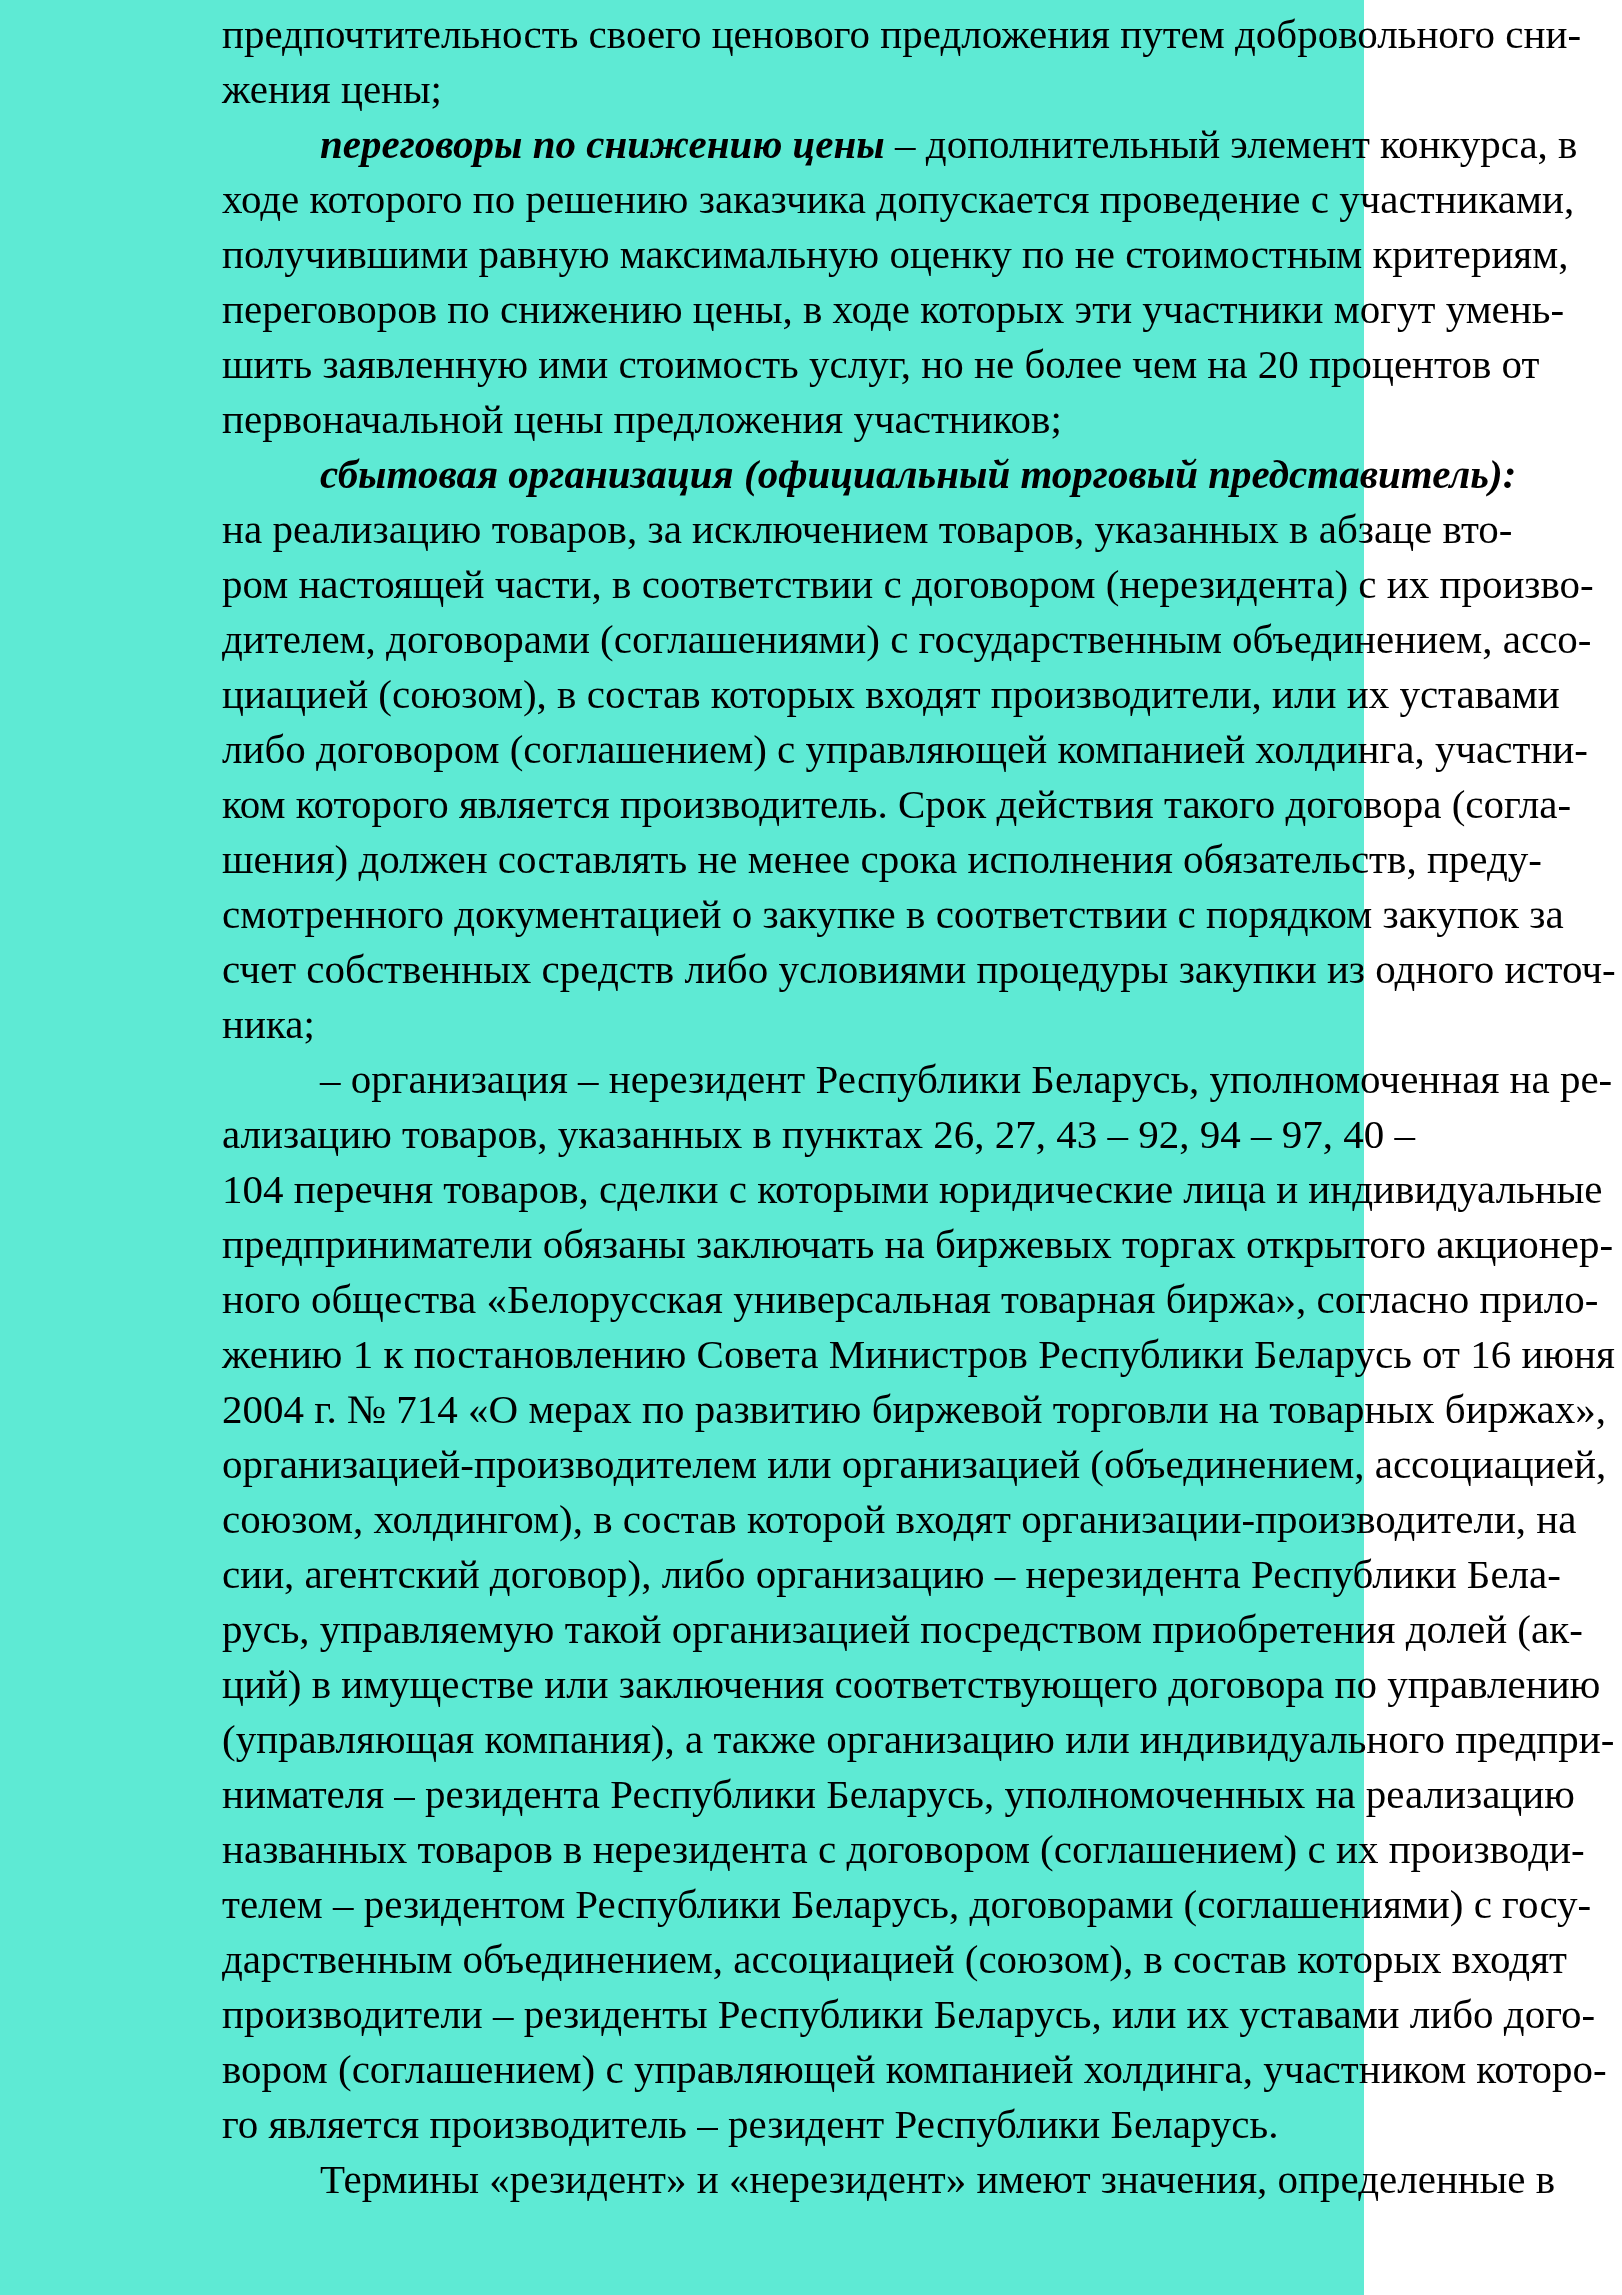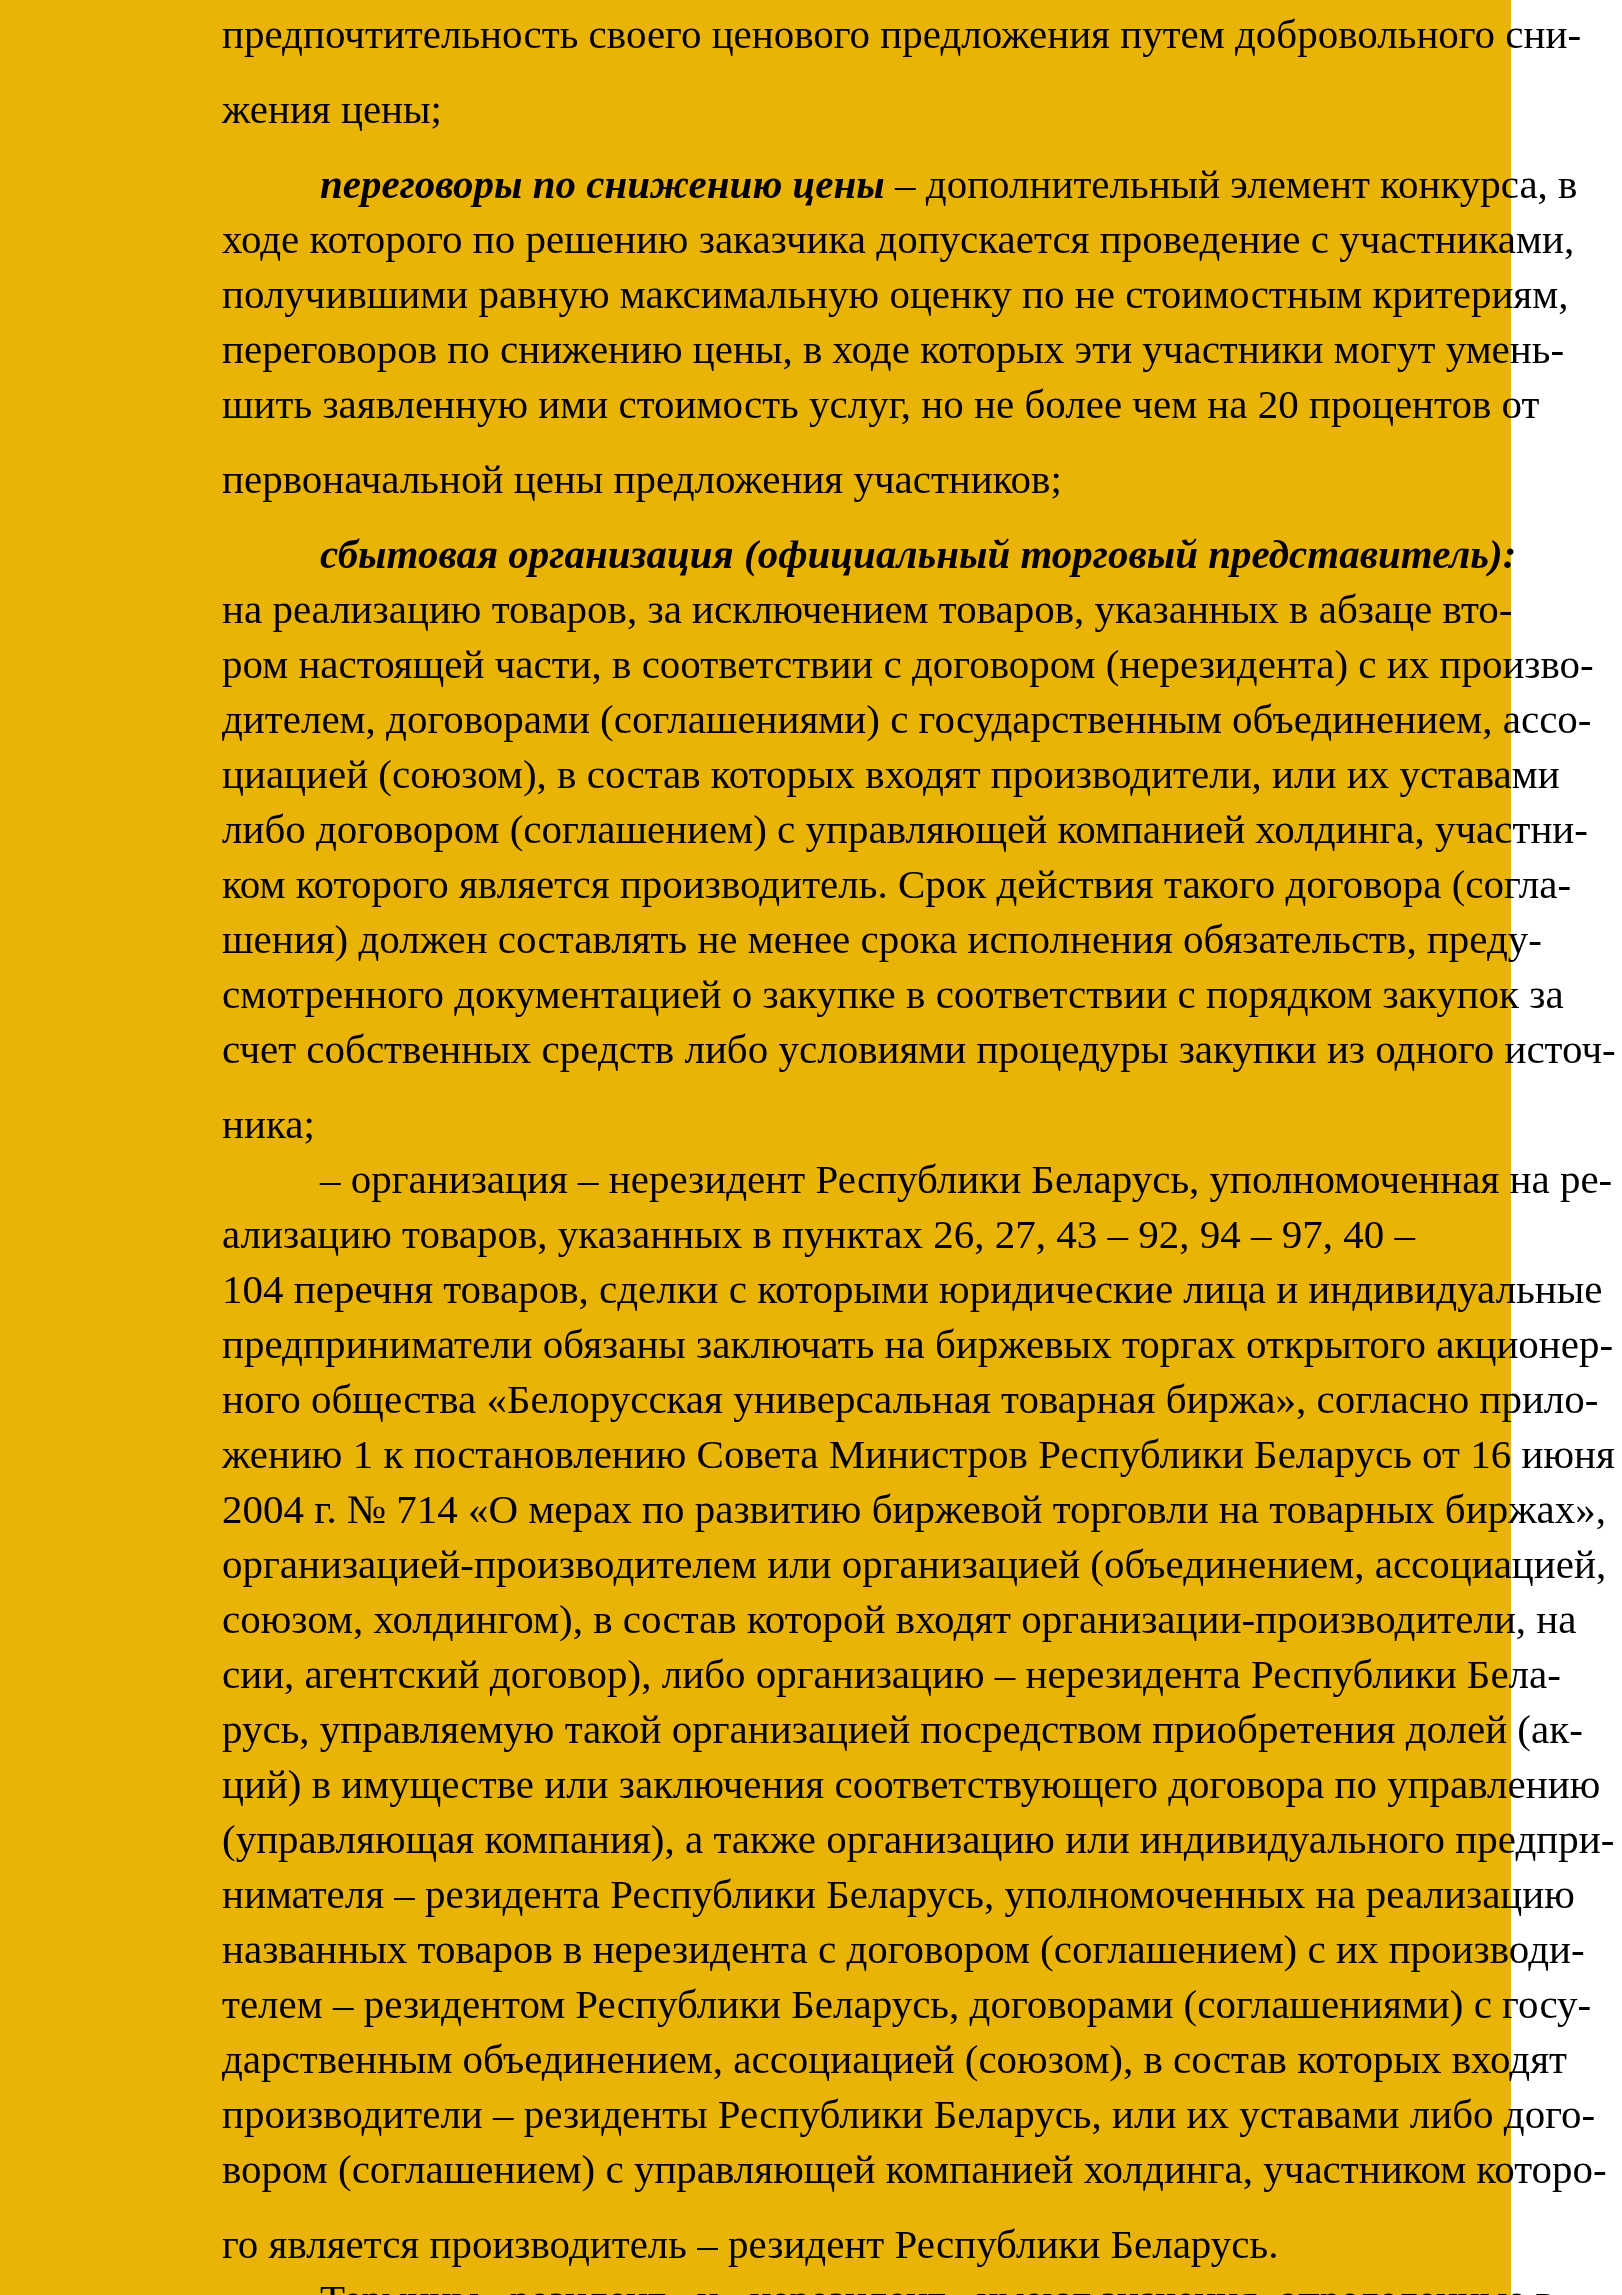--- a/index.html
+++ b/index.html
@@ -9,24 +9,24 @@
   }
   body {
     width: 1623px;
     height: 2295px;
     font-family: "Liberation Serif", "DejaVu Serif", serif;
     color: #000000;
     overflow: hidden;
   }
   #page {
     box-sizing: border-box;
-    width: 1511px;
+    width: 1364px;
     height: 2295px;
     padding: 6.5px 186px 0 222px;
-    background: #eab308;
+    background: #5eead4;
   }
   .doc-body {
     font-size: 41px;
     line-height: 55px;
     text-align: justify;
     text-justify: inter-word;
     letter-spacing: 0px;
     word-spacing: 0px;
   }
   
@@ -34,21 +34,20 @@
     display: block;
     white-space: pre;
   }
   .line.justified {
     text-align: justify;
     text-align-last: justify;
   }
   .line.natural {
     text-align: right;
     text-align-last: left;
-    margin-top: 20px;
   }
   .line.indent {
     text-indent: 98px;
   }
   .term {
     font-weight: bold;
     font-style: italic;
   }
 </style>
 </head>

